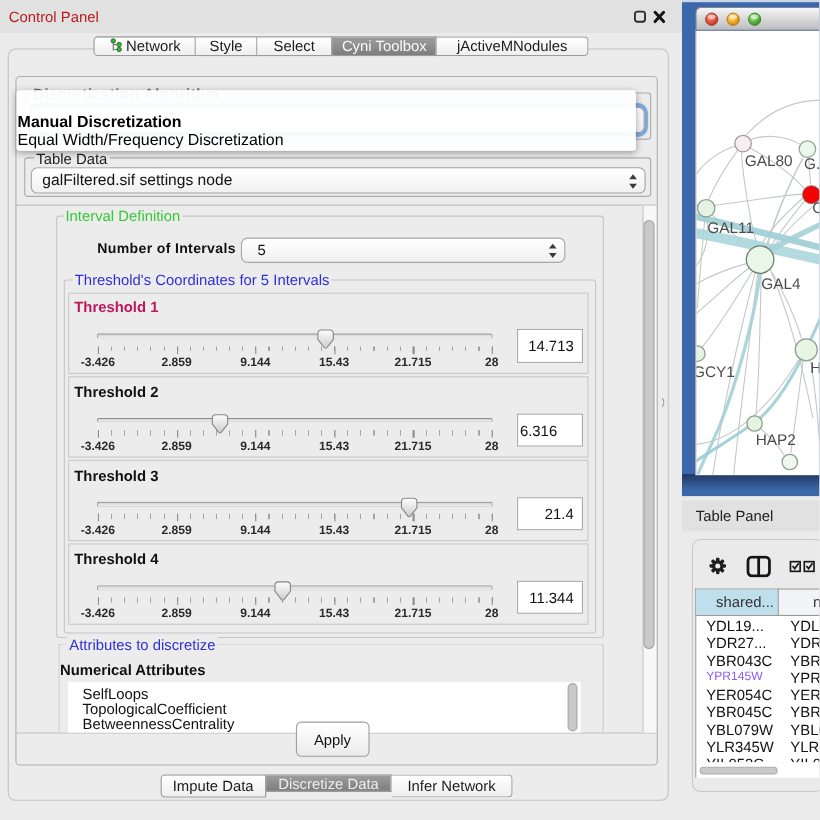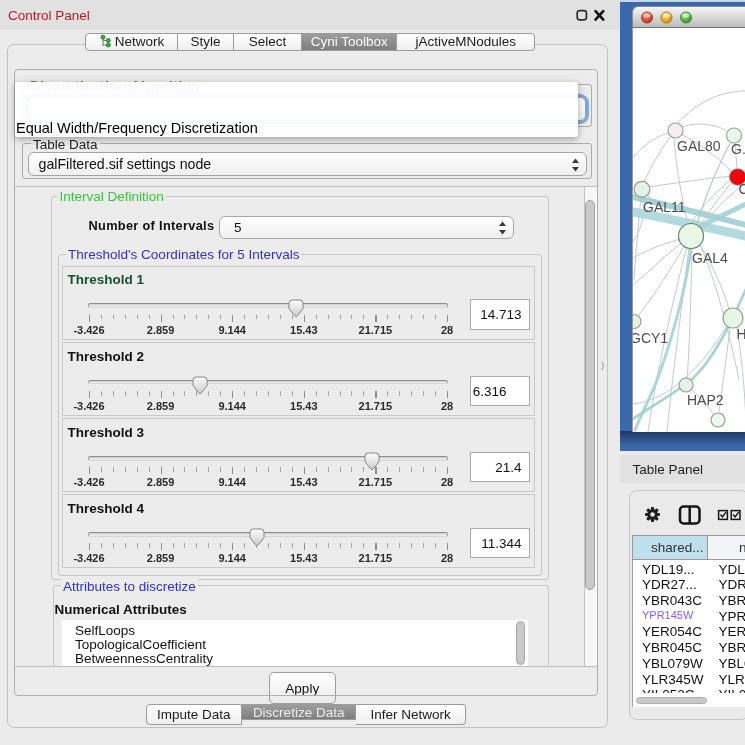--- a/index.html
+++ b/index.html
@@ -20,20 +20,21 @@
       <circle cx="9.3" cy="11" r="2" fill="#3fae3f" stroke="#1f6f1f" stroke-width="0.8"></circle>
     </svg>Network</div>
 <div class="abs" style="left:178.3px;top:32.5px;width:55.4px;height:18.5px;background:linear-gradient(#ffffff,#efefef);color:#1c1c1c;border-left:none;border:1px solid #9b9b9b;border-left:none;display:flex;align-items:center;justify-content:center;font-size:13.5px;z-index:5;">Style</div>
 <div class="abs" style="left:233.70000000000002px;top:32.5px;width:68.6px;height:18.5px;background:linear-gradient(#ffffff,#efefef);color:#1c1c1c;border-left:none;border:1px solid #9b9b9b;border-left:none;display:flex;align-items:center;justify-content:center;font-size:13.5px;z-index:5;">Select</div>
 <div class="abs" style="left:302.3px;top:32.5px;width:95.1px;height:18.5px;background:linear-gradient(#9d9d9d,#7e7e7e);color:#fafafa;border-left:none;border:1px solid #9b9b9b;border-left:none;display:flex;align-items:center;justify-content:center;font-size:13.5px;z-index:5;">Cyni Toolbox</div>
 <div class="abs" style="left:397.4px;top:32.5px;width:137.6px;height:18.5px;background:linear-gradient(#ffffff,#efefef);color:#1c1c1c;border-radius:0 4px 4px 0;border-left:none;border:1px solid #9b9b9b;border-left:none;display:flex;align-items:center;justify-content:center;font-size:13.5px;z-index:5;">jActiveMNodules</div>
 <div class="abs" style="left:22px;top:83.5px;width:570px;height:43px;border:1px solid #ababab;border-radius:3px;"></div>
 <div class="t" style="left:28px;top:78px;font-size:13.5px;font-weight:bold;letter-spacing:0.6px;color:#6f6f6f;background:#ececec;padding:0 2px;">Discretization Algorithm</div>
 <div class="abs" style="left:28px;top:97px;width:558px;height:23.5px;background:linear-gradient(#fff,#f1f1f1);border:1px solid #9f9f9f;border-radius:6px;box-shadow:0 0 1px 3px rgba(100,155,212,0.85);z-index:2;"></div>
 <div class="abs" style="left:15px;top:82px;width:563px;height:54.5px;background:rgba(255,255,255,0.95);border-radius:3px;box-shadow:0 2px 7px rgba(0,0,0,0.35);z-index:50;">
+    <div style="position:absolute;left:1px;top:21px;font-size:14.5px;font-weight:bold;color:#000;">Manual Discretization</div>
     <div style="position:absolute;left:1px;top:37.5px;font-size:14.5px;color:#000;">Equal Width/Frequency Discretization</div>
   </div>
 <div class="abs" style="left:22px;top:143px;width:570px;height:36px;border:1px solid #ababab;border-radius:3px;"></div>
 <div class="t" style="left:31px;top:136.5px;font-size:13.5px;color:#222;background:#ececec;padding:0 2px;z-index:10;">Table Data</div>
 <div class="abs" style="left:27.5px;top:152px;width:559px;height:23.5px;background:linear-gradient(#ffffff,#f0f0f0);border:1px solid #a3a3a3;border-radius:6px;z-index:3;">
     <div style="position:absolute;left:10px;top:3px;font-size:14.2px;color:#111;">galFiltered.sif settings node</div>
     <svg style="position:absolute;right:6px;top:4.5px" width="9" height="14" viewBox="0 0 9 14">
       <path d="M4.5,0.5 L8,5 H1 Z" fill="#3a3a3a"></path>
       <path d="M4.5,13.5 L8,9 H1 Z" fill="#3a3a3a"></path>
     </svg>
@@ -51,21 +52,21 @@
 <div class="abs" style="left:219px;top:216px;width:294.5px;height:22.5px;background:linear-gradient(#ffffff,#f0f0f0);border:1px solid #a8a8a8;border-radius:6px;">
     <div style="position:absolute;left:14px;top:3px;font-size:13.5px;color:#111;">5</div>
     <svg style="position:absolute;right:6px;top:4px" width="9" height="14" viewBox="0 0 9 14">
       <path d="M4.5,0.5 L8,5 H1 Z" fill="#3a3a3a"></path>
       <path d="M4.5,13.5 L8,9 H1 Z" fill="#3a3a3a"></path>
     </svg>
   </div>
 <div class="abs" style="left:58px;top:253.5px;width:484px;height:322.5px;border:1px solid #c6c6c6;border-radius:3px;"></div>
 <div class="t" style="left:66px;top:247px;font-size:13.5px;color:#2f2fd6;background:#ececec;padding:0 2px;">Threshold's Coordinates for 5 Intervals</div>
 <div class="abs" style="left:61.5px;top:265.5px;width:473.5px;height:74px;border:1px solid #c9c9c9;"></div>
-<div class="t" style="left:67.5px;top:272.0px;font-size:13.5px;font-weight:bold;color:#14532d;">Threshold 1</div>
+<div class="t" style="left:67.5px;top:272.0px;font-size:13.5px;font-weight:bold;color:#be185d;">Threshold 1</div>
 <div class="abs" style="left:88px;top:303.3px;width:360px;height:4.5px;background:linear-gradient(#cfcfcf,#f2f2f2);border:1px solid #9d9d9d;border-top-color:#8c8c8c;border-bottom-color:#d8d8d8;border-radius:2px;"></div>
 <div class="abs" style="left:89px;top:314.5px;width:359.5px;height:4.5px;background:repeating-linear-gradient(90deg,#a3a3a3 0,#a3a3a3 1px,transparent 1px,transparent 11.93px);"></div>
 <div class="abs" style="left:89px;top:314.5px;width:1.2px;height:7px;background:#8f8f8f;"></div>
 <div class="abs" style="left:160.6px;top:314.5px;width:1.2px;height:7px;background:#8f8f8f;"></div>
 <div class="abs" style="left:232.2px;top:314.5px;width:1.2px;height:7px;background:#8f8f8f;"></div>
 <div class="abs" style="left:303.8px;top:314.5px;width:1.2px;height:7px;background:#8f8f8f;"></div>
 <div class="abs" style="left:375.4px;top:314.5px;width:1.2px;height:7px;background:#8f8f8f;"></div>
 <div class="abs" style="left:447px;top:314.5px;width:1.2px;height:7px;background:#8f8f8f;"></div>
 <div class="t" style="left:89px;top:323.5px;font-size:11px;font-weight:bold;color:#2a2a2a;transform:translateX(-50%);">-3.426</div>
 <div class="t" style="left:160.6px;top:323.5px;font-size:11px;font-weight:bold;color:#2a2a2a;transform:translateX(-50%);">2.859</div>
@@ -164,21 +165,21 @@
 <div class="abs" style="left:52.5px;top:585px;width:496.5px;height:81px;border:1px solid #c6c6c6;border-radius:3px;border-bottom:none;"></div>
 <div class="t" style="left:61px;top:578.5px;font-size:13.5px;color:#2f2fd6;background:#ececec;padding:0 2px;">Attributes to discretize</div>
 <div class="t" style="left:54.5px;top:601.5px;font-size:13.5px;font-weight:bold;color:#111;">Numerical Attributes</div>
 <div class="abs" style="left:61.5px;top:620px;width:452px;height:46px;background:#fff;"></div>
 <div class="t" style="left:75px;top:622.5px;font-size:13.5px;color:#111;">SelfLoops</div>
 <div class="t" style="left:75px;top:636.5px;font-size:13.5px;color:#111;">TopologicalCoefficient</div>
 <div class="t" style="left:75px;top:650.5px;font-size:13.5px;color:#111;">BetweennessCentrality</div>
 <div class="abs" style="left:513.5px;top:620px;width:14px;height:46px;background:#fff;"></div>
 <div class="abs" style="left:516px;top:621px;width:9px;height:44px;background:#c9c9c9;border:1px solid #a6a6a6;border-radius:4.5px;"></div>
 <div class="abs" style="left:15px;top:666.5px;width:582px;height:29px;background:#ececec;z-index:6;"></div>
-<div class="abs" style="left:269px;top:672px;width:66.5px;height:32px;border-radius:5px;border:1px solid #9e9e9e;background:linear-gradient(#ffffff,#ebebeb);display:flex;align-items:center;justify-content:center;font-size:13.5px;color:#111;z-index:7;">Apply</div>
+<div class="abs" style="left:269px;top:656px;width:66.5px;height:32px;border-radius:5px;border:1px solid #9e9e9e;background:linear-gradient(#ffffff,#ebebeb);display:flex;align-items:center;justify-content:center;font-size:13.5px;color:#111;z-index:7;">Apply</div>
 <div class="abs" style="left:145.5px;top:704px;width:96.6px;height:21px;background:linear-gradient(#ffffff,#efefef);color:#1c1c1c;border-radius:4px 0 0 4px;border:1px solid #9b9b9b;display:flex;align-items:center;justify-content:center;font-size:13.5px;z-index:7;">Impute Data</div>
 <div class="abs" style="left:242.1px;top:704px;width:114.1px;height:16px;background:linear-gradient(#9d9d9d,#7e7e7e);color:#ededed;border:1px solid #9b9b9b;border-left:none;display:flex;align-items:center;justify-content:center;font-size:13.5px;z-index:7;">Discretize Data</div>
 <div class="abs" style="left:356.2px;top:704px;width:109.7px;height:21px;background:linear-gradient(#ffffff,#efefef);color:#1c1c1c;border-radius:0 4px 4px 0;border:1px solid #9b9b9b;border-left:none;display:flex;align-items:center;justify-content:center;font-size:13.5px;z-index:7;">Infer Network</div>
 <div class="abs" style="left:13.5px;top:68.5px;width:584px;height:627.5px;border:1px solid #b0b0b0;border-radius:4px;z-index:8;pointer-events:none;"></div>
 <div class="abs" style="left:620px;top:0px;width:125px;height:451px;background:#3b68aa;"></div>
 <div class="abs" style="left:620px;top:0px;width:125px;height:1.5px;background:#cdd6e6;"></div>
 <div class="abs" style="left:620px;top:431px;width:125px;height:20px;background:linear-gradient(rgba(12,18,42,0.55),rgba(12,18,42,0) 75%);z-index:2;"></div>
 <div class="abs" style="left:632px;top:5.5px;width:113px;height:22.5px;background:linear-gradient(#f6f6f6,#bcbcbc);border-top:1px solid #8a8a8a;border-left:1px solid #8a8a8a;border-bottom:1px solid #737373;border-top-left-radius:6px;z-index:3;"></div>
 <svg class="abs" style="left:632px;top:5.5px;z-index:4" width="70" height="23" viewBox="0 0 70 23">
 <defs>

